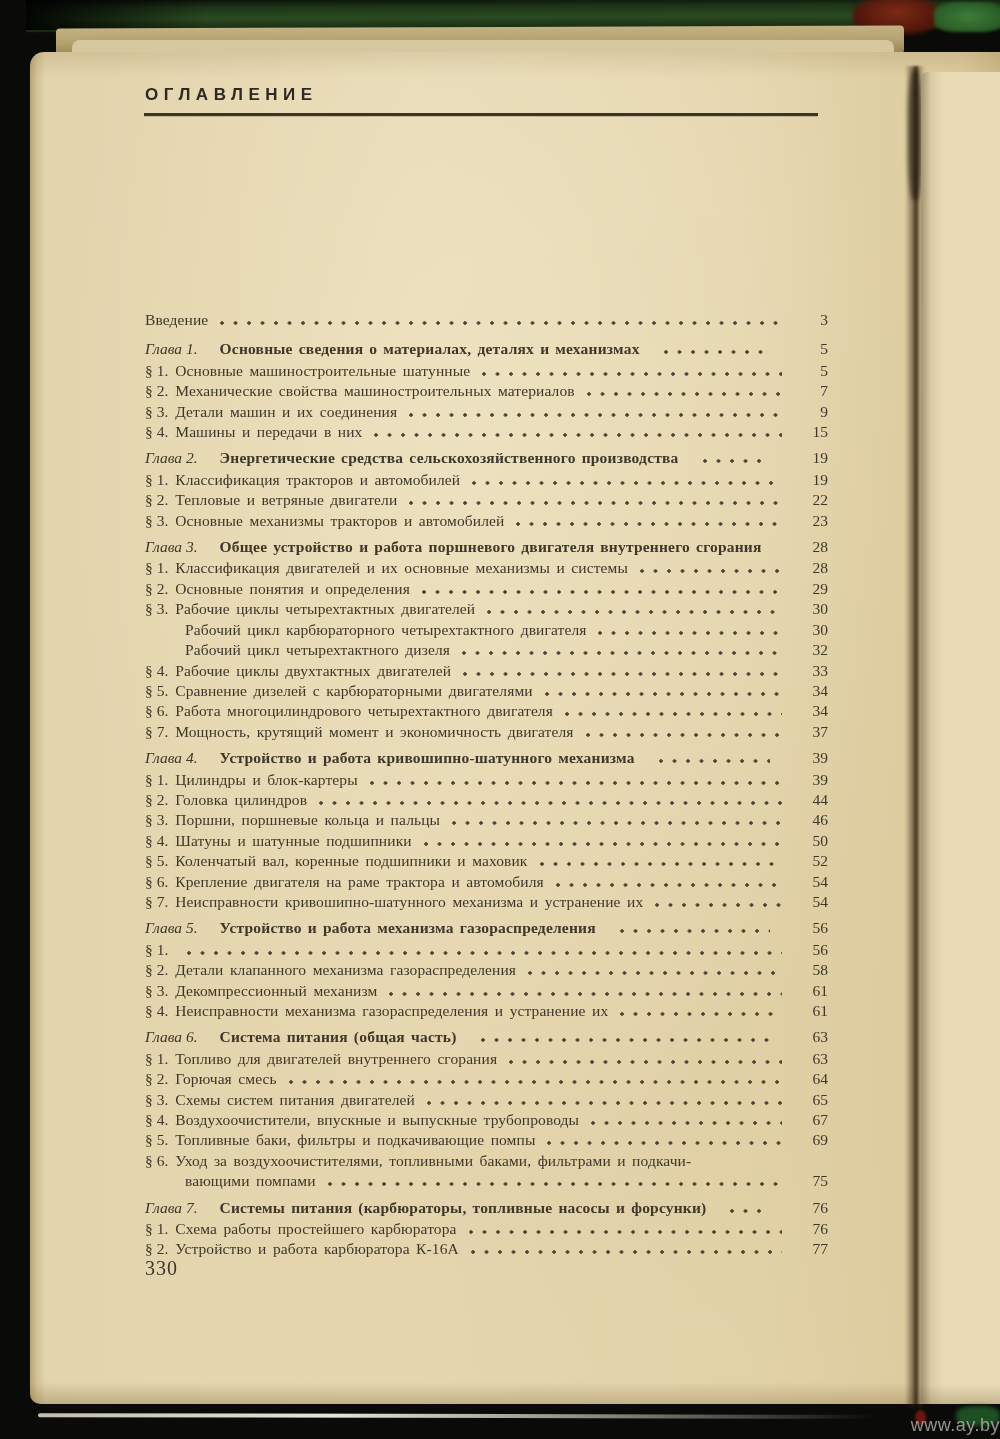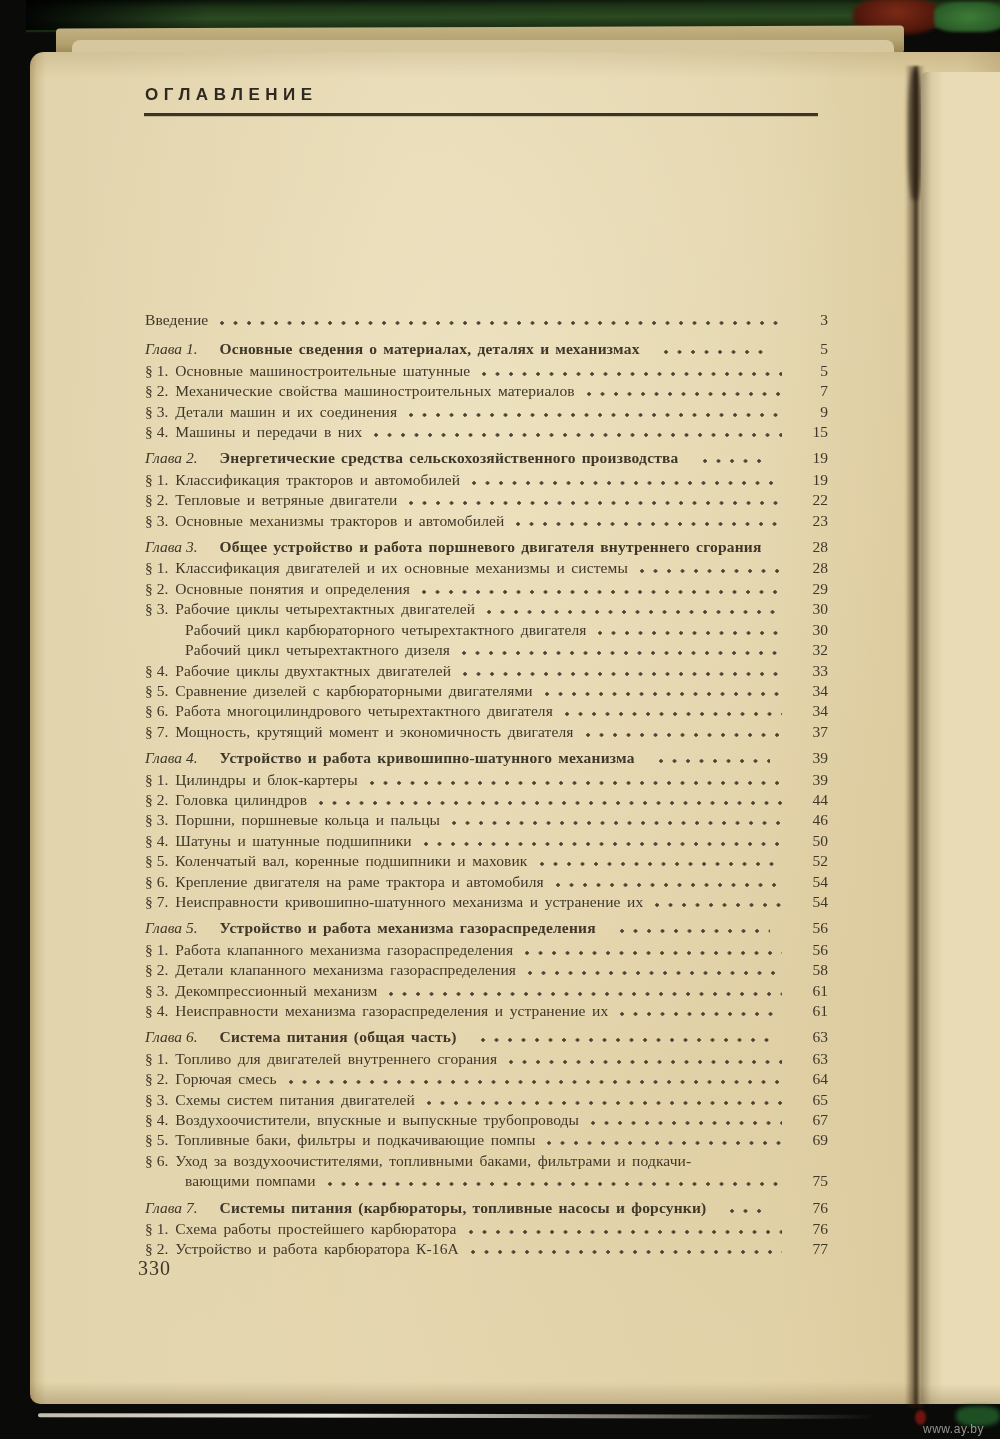--- a/index.html
+++ b/index.html
@@ -62,23 +62,23 @@
   .row.sub,.row.cont{padding-left:40px;}
   .lbl{flex:none;margin-right:7px;white-space:pre;}
   .chapter .lbl{font-style:italic;margin-right:10px;}
   .ttl{flex:none;white-space:nowrap;word-spacing:2.5px;letter-spacing:0.1px;}
   .chapter .ttl{font-weight:700;letter-spacing:0.2px;word-spacing:2px;}
   .leader{flex:1 1 auto;min-width:0;height:4px;margin:0 10px 0 12px;align-self:baseline;
     background-image:radial-gradient(circle at 2px 2px,#4a4234 1.45px,rgba(0,0,0,0) 2.05px);
     background-size:13.5px 4px;background-repeat:repeat-x;background-position:left bottom;}
   .leader.no-dots{background-image:none;margin:0 0 0 4px;}
   .pg{flex:none;width:36px;text-align:right;white-space:nowrap;}
-  .folio{position:absolute;left:108px;top:1205px;font-size:20px;letter-spacing:1px;color:#3e372a;}
-  .watermark{position:absolute;right:16px;bottom:3px;font-family:"Liberation Sans","DejaVu Sans",sans-serif;
-    font-size:12px;color:rgba(195,192,185,0.75);letter-spacing:0.5px;}
+  .folio{position:absolute;left:115px;top:1205px;font-size:20px;letter-spacing:1px;color:#3e372a;}
+  .watermark{position:absolute;right:0;bottom:3px;font-family:"Liberation Sans","DejaVu Sans",sans-serif;
+    font-size:18px;color:rgba(195,192,185,0.75);letter-spacing:0.5px;}
 </style>
 </head>
 <body>
 
 <div id="stage">
 
   <div class="cover-top"></div>
   <div class="cover-top-fadeL"></div>
   <div class="cover-red"></div>
   <div class="cover-green-bright"></div>
@@ -255,21 +255,20 @@
           <span class="pg">54</span>
         </div>
         <div class="row chapter">
           <span class="lbl">Глава 5.</span>
           <span class="ttl">Устройство и работа механизма газораспределения</span>
           <span class="leader"></span>
           <span class="pg">56</span>
         </div>
         <div class="row section">
           <span class="lbl">§ 1.</span>
-          <span class="ttl">Работа клапанного механизма газораспределения</span>
           <span class="leader"></span>
           <span class="pg">56</span>
         </div>
         <div class="row section">
           <span class="lbl">§ 2.</span>
           <span class="ttl">Детали клапанного механизма газораспределения</span>
           <span class="leader"></span>
           <span class="pg">58</span>
         </div>
         <div class="row section">

